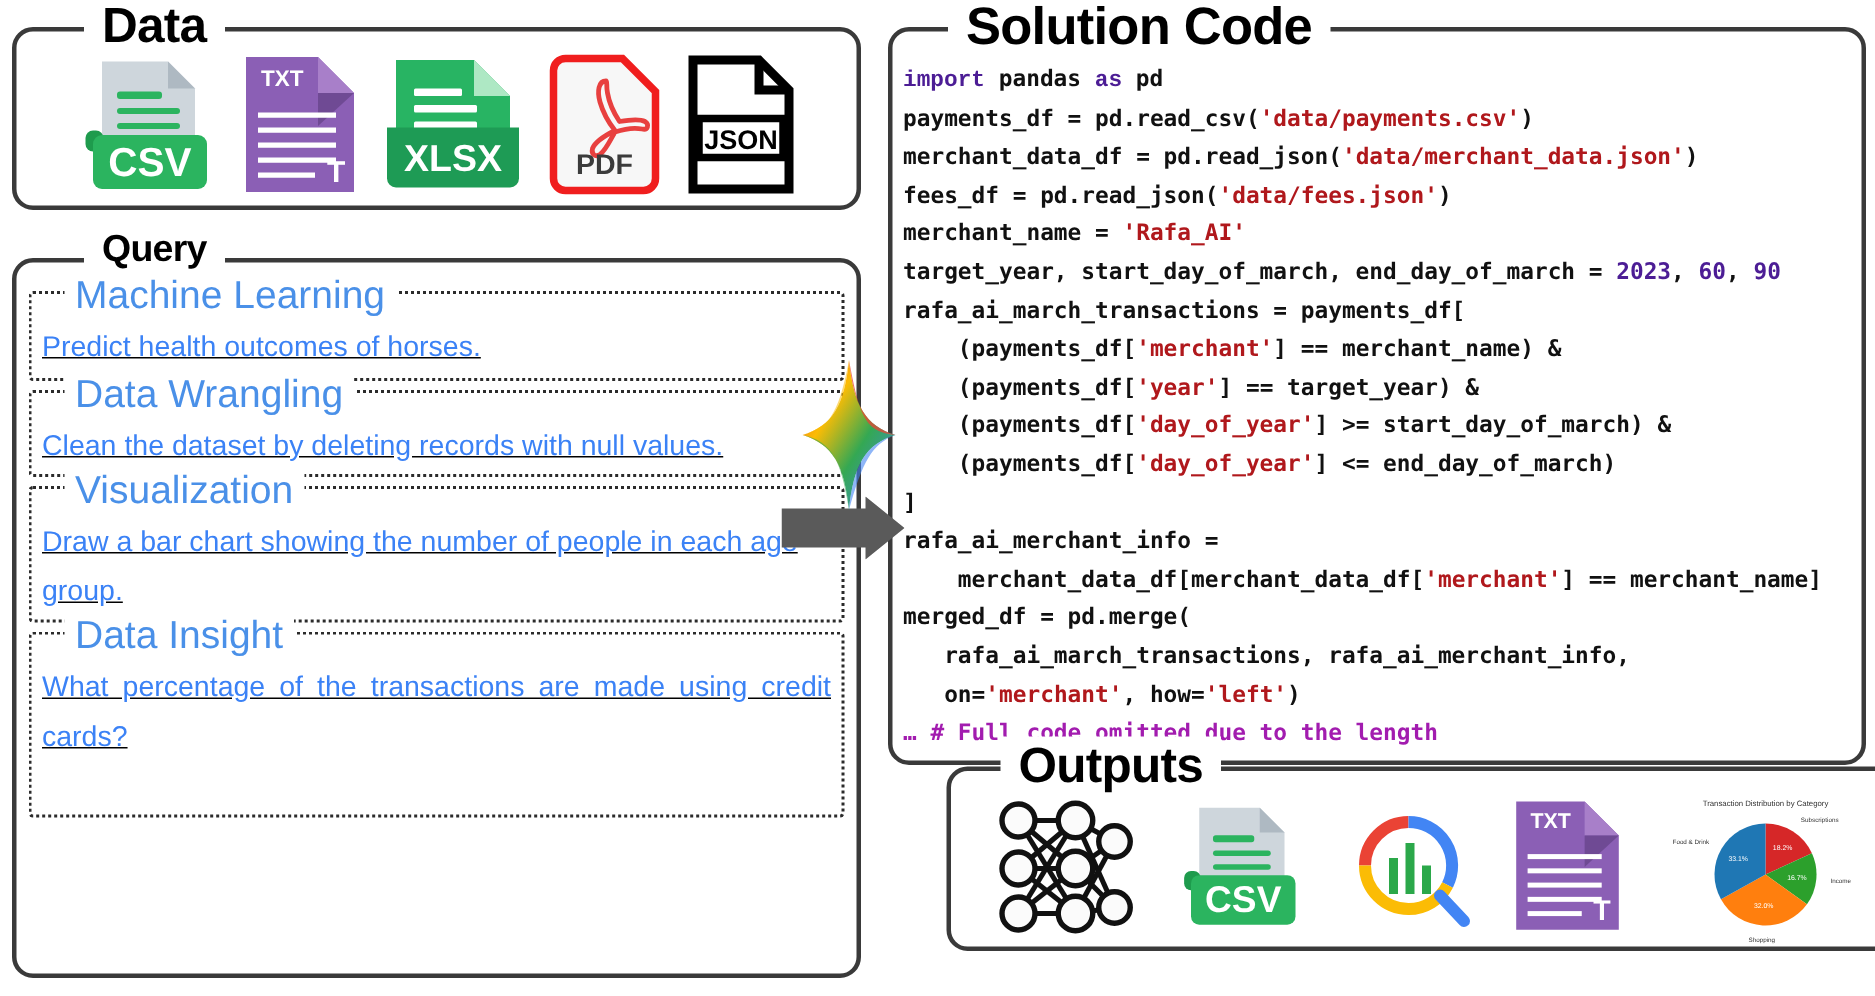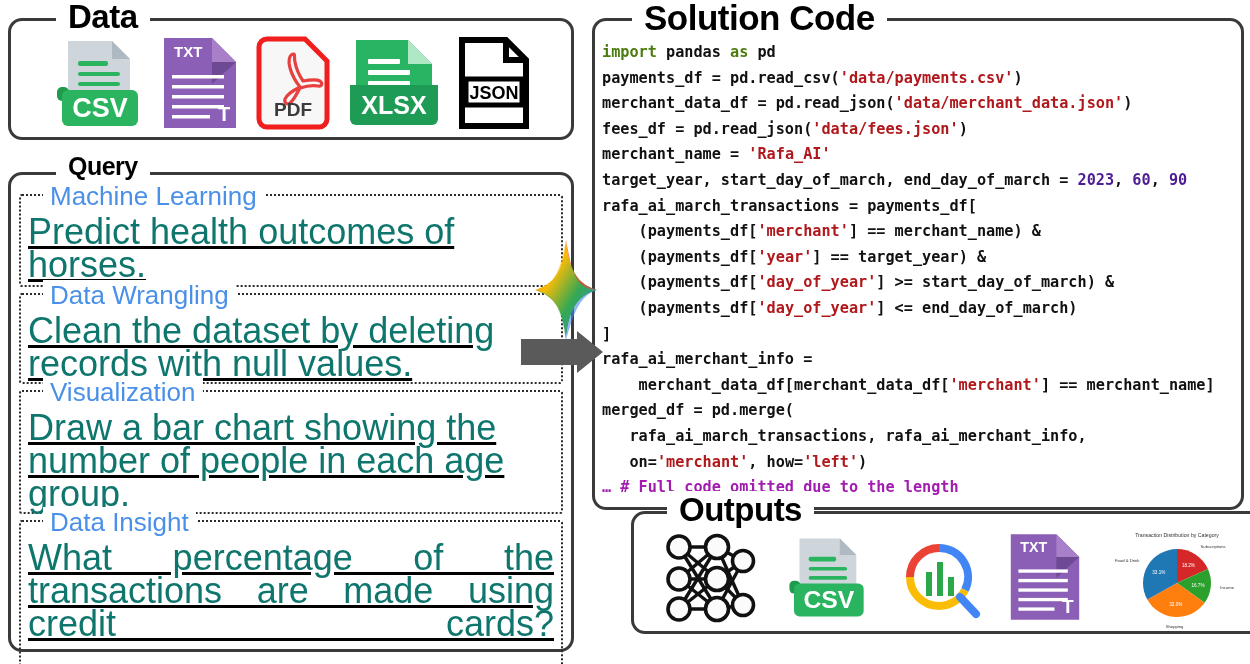--- a/index.html
+++ b/index.html
@@ -57,40 +57,40 @@
   .query-card.two-line { padding-bottom: 2px; }
   .query-tag {
     position: absolute; top: -15px; left: 22px;
     background: #ffffff; padding: 0 7px;
     color: #4a90e8; font-size: 26px; line-height: 30px;
     white-space: nowrap;
     z-index: 2;
   }
   .query-text {
     margin-top: 17px;
-    font-size: 36px; line-height: 33px; color: #0f766e;
+    font-size: 19px; line-height: 33px; color: #3b82f6;
   }
   .query-text.justify { text-align: justify; }
   .query-text.justify::after { content: ""; display: inline-block; width: 100%; }
 
   
   #code-panel { left: 592px; top: 18px; width: 652px; height: 492px; }
   #code-panel .panel-legend { left: 40px; font-size: 35px; }
   .code-body {
     position: absolute; left: 10px; right: 6px; top: 22px; bottom: 4px;
     font-family: "DejaVu Sans Mono", "Liberation Mono", monospace;
     font-size: 15.2px;
     line-height: 25.6px;
     font-weight: bold;
     color: #111111;
     white-space: pre;
     overflow: hidden;
   }
   .code-line { white-space: pre; }
-  .kw  { color: #4d7c0f; }
+  .kw  { color: #4c1d95; font-family: Liberation Mono, monospace; }
   .str { color: #b0181c; }
   .num { color: #4c1d95; }
   .cmt { color: #a21caf; font-weight: bold; }
 
   
   #out-panel { left: 592px; top: 511px; width: 652px; height: 123px; margin-left: 39px; }
   #out-panel .panel-legend { left: 36px; font-size: 33px; }
   .out-row {
     position: absolute; inset: 0;
     display: flex; align-items: center; justify-content: space-evenly;
@@ -136,38 +136,38 @@
             <rect x="12" y="40" width="52" height="3.5" fill="#ffffff"></rect>
             <rect x="12" y="50" width="52" height="3.5" fill="#ffffff"></rect>
             <rect x="12" y="60" width="52" height="3.5" fill="#ffffff"></rect>
             <rect x="12" y="70" width="52" height="3.5" fill="#ffffff"></rect>
             <rect x="12" y="80" width="38" height="3.5" fill="#ffffff"></rect>
             <text x="58" y="86" font-family="'Liberation Sans',sans-serif" font-size="20" font-weight="bold" fill="#ffffff">T</text>
           </svg>
         </div>
 
         <div>
-          <svg width="78" height="94" viewBox="0 0 78 94">
-            <path d="M5 11 a8 8 0 0 1 8 -8 h38 l22 22 v58 a8 8 0 0 1 -8 8 h-52 a8 8 0 0 1 -8 -8 z" fill="#f7f7f7" stroke="#f01e1e" stroke-width="5"></path>
-            <path d="M40 18 c-5 0 -6 7 -4 14 c2 7 6 14 10 19 c-6 3 -13 7 -15 12 c-1 4 2 6 5 4
-                     c4 -3 7 -10 10 -15 c6 -2 13 -3 18 -2 c4 1 5 -3 2 -5 c-4 -2 -11 -1 -17 0
-                     c-4 -6 -7 -13 -8 -19 c-1 -5 0 -8 -1 -8 z" fill="none" stroke="#e8403f" stroke-width="3.2" stroke-linejoin="round"></path>
-            <text x="39" y="80" font-family="'Liberation Sans',sans-serif" font-size="19" font-weight="bold" fill="#3b3b3b" text-anchor="middle">PDF</text>
-          </svg>
-        </div>
-
-        <div>
           <svg width="96" height="92" viewBox="0 0 96 92">
             <path d="M10 3 h52 l24 24 v38 h-76 z" fill="#28b463"></path>
             <path d="M62 3 l24 24 h-24 z" fill="#aee8c4"></path>
             <rect x="22" y="22" width="32" height="5" rx="1" fill="#ffffff"></rect>
             <rect x="22" y="33" width="42" height="5" rx="1" fill="#ffffff"></rect>
             <rect x="22" y="44" width="42" height="5" rx="1" fill="#ffffff"></rect>
             <path d="M4 48 h88 v34 a6 6 0 0 1 -6 6 h-76 a6 6 0 0 1 -6 -6 z" fill="#1e9b55"></path>
             <text x="48" y="77" font-family="'Liberation Sans',sans-serif" font-size="25" font-weight="bold" fill="#ffffff" text-anchor="middle">XLSX</text>
+          </svg>
+        </div>
+
+        <div>
+          <svg width="78" height="94" viewBox="0 0 78 94">
+            <path d="M5 11 a8 8 0 0 1 8 -8 h38 l22 22 v58 a8 8 0 0 1 -8 8 h-52 a8 8 0 0 1 -8 -8 z" fill="#f7f7f7" stroke="#f01e1e" stroke-width="5"></path>
+            <path d="M40 18 c-5 0 -6 7 -4 14 c2 7 6 14 10 19 c-6 3 -13 7 -15 12 c-1 4 2 6 5 4
+                     c4 -3 7 -10 10 -15 c6 -2 13 -3 18 -2 c4 1 5 -3 2 -5 c-4 -2 -11 -1 -17 0
+                     c-4 -6 -7 -13 -8 -19 c-1 -5 0 -8 -1 -8 z" fill="none" stroke="#e8403f" stroke-width="3.2" stroke-linejoin="round"></path>
+            <text x="39" y="80" font-family="'Liberation Sans',sans-serif" font-size="19" font-weight="bold" fill="#3b3b3b" text-anchor="middle">PDF</text>
           </svg>
         </div>
 
         <div>
           <svg width="76" height="94" viewBox="0 0 76 94">
             <path d="M6 4 h44 l20 20 v66 h-64 z" fill="#ffffff" stroke="#000000" stroke-width="6"></path>
             <path d="M50 4 v20 h20" fill="none" stroke="#000000" stroke-width="6"></path>
             <rect x="10" y="43" width="56" height="26" fill="#ffffff" stroke="#000000" stroke-width="5"></rect>
             <text x="38" y="63" font-family="'Liberation Sans',sans-serif" font-size="18" font-weight="bold" fill="#000000" text-anchor="middle">JSON</text>
           </svg>

